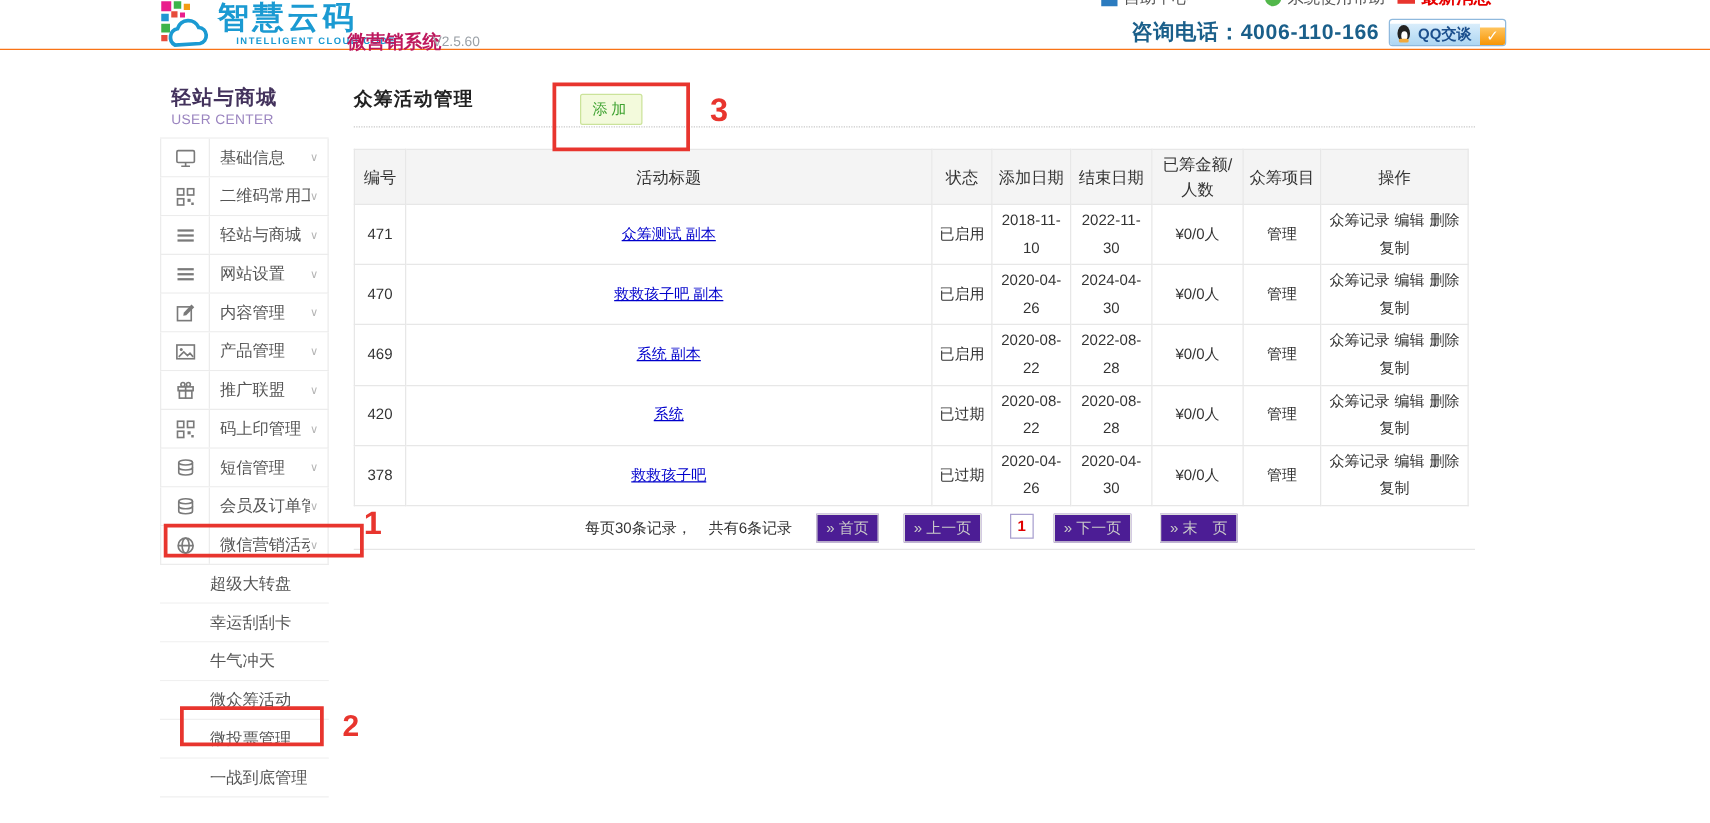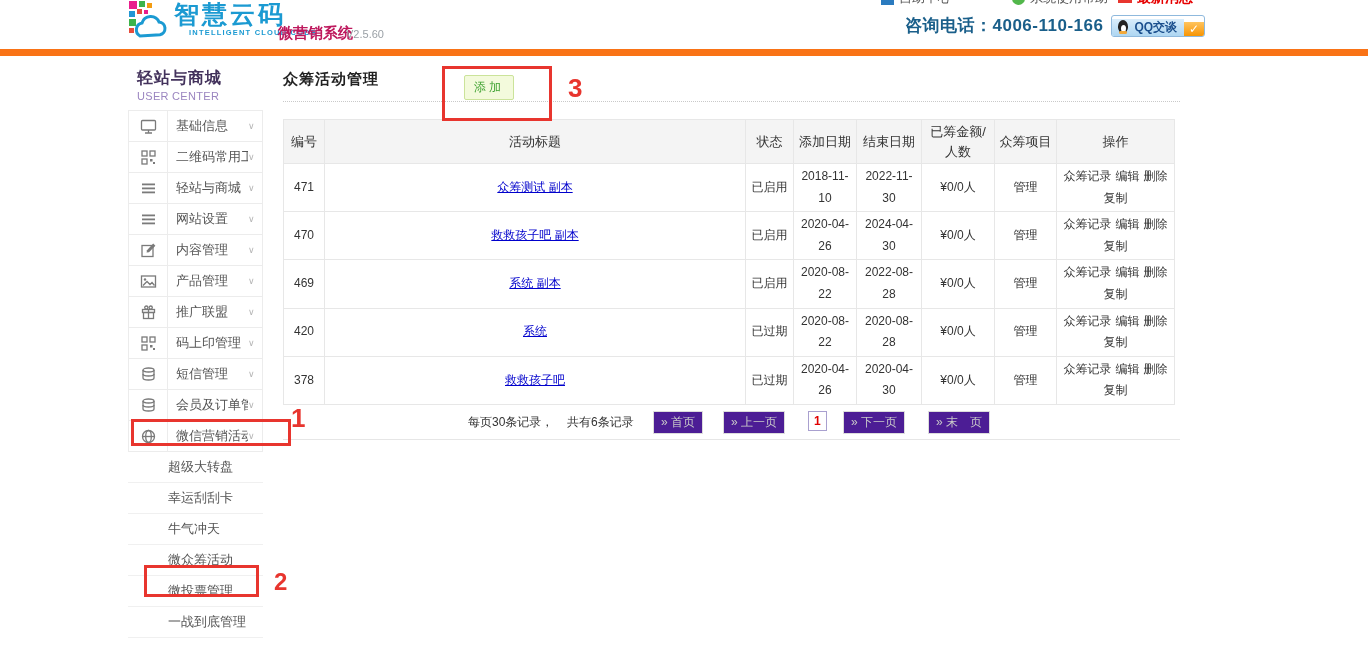--- a/index.html
+++ b/index.html
@@ -1,22 +1,22 @@
 <!DOCTYPE html>
 <html><head>
 <meta charset="utf-8">
 <style>
   * { margin:0; padding:0; box-sizing:border-box; }
   html,body { width:1368px; height:658px; overflow:hidden; background:#fff;
     font-family:"Liberation Sans","DejaVu Sans",sans-serif; }
   .stage { position:relative; width:1368px; height:658px; background:#fff; overflow:hidden; }
 
   
-  .header { position:absolute; left:0; top:0; width:1368px; height:56px; background:#fff;
-    border-bottom:7px solid #f97316; }
+  .header { position:absolute; left:0; top:0; width:1368px; height:40px; background:#fff;
+    border-bottom:1px solid #f97316; }
   .logo-wrap { position:absolute; left:128px; top:0; height:52px; display:flex; align-items:flex-start; }
   .logo-icon { width:42px; height:44px; position:relative; }
   .brand-block { margin-left:4px; margin-top:0; }
   .brand-cn { font-size:25px; font-weight:bold; color:#1b9ad2; letter-spacing:3px; line-height:28px; }
   .brand-en { font-size:7.5px; color:#1b9ad2; letter-spacing:1.2px; font-weight:bold;padding-left:15px; }
   .product-name { position:absolute; left:150px; top:24px; font-size:15px; color:#be185d; font-weight:bold; white-space:nowrap; }
   .product-ver { position:absolute; left:218px; top:28px; font-size:11px; color:#9aa0a6; }
   .logo-rel { position:relative; }
 
   

